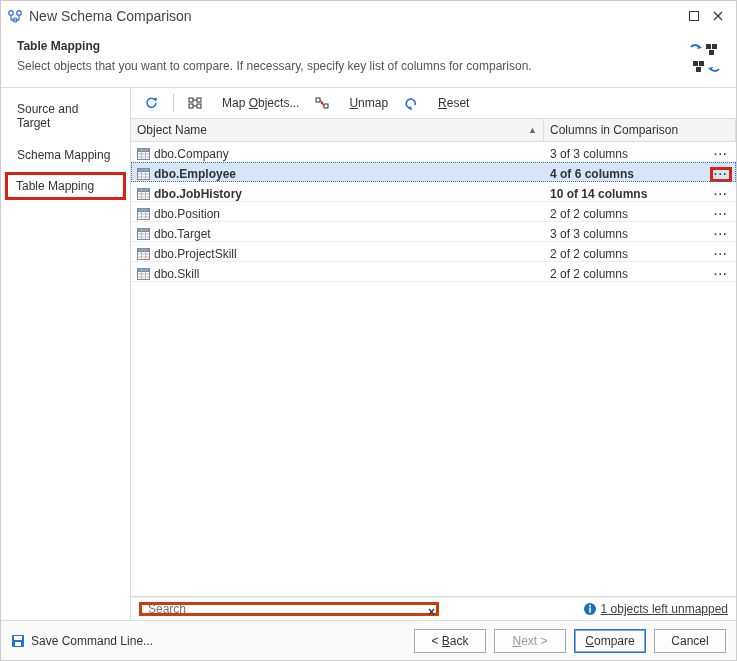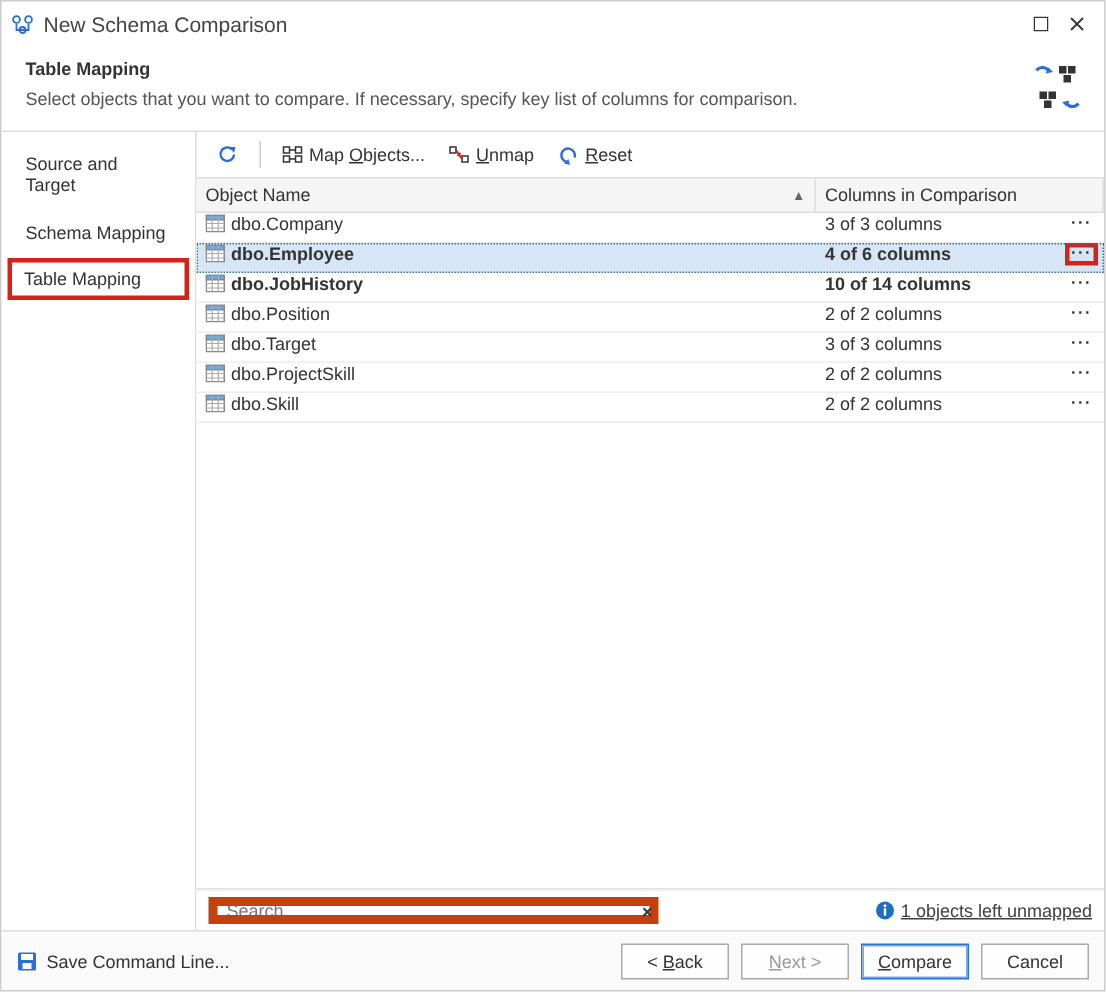--- a/index.html
+++ b/index.html
@@ -21,43 +21,43 @@
 
   
   .main { flex: 1; display: flex; min-height: 0; }
   .nav { width: 130px; border-right: 1px solid #ddd; padding-top: 6px; background: #fff; }
   .nav-item { padding: 6px 10px; font-size: 12px; color: #333; cursor: pointer; border: 2px solid transparent; margin: 0 4px 2px 4px; }
   .nav-item.selected { border: 3px solid #d72217; padding: 4px 8px; font-weight: normal; }
 
   .content { flex: 1; display: flex; flex-direction: column; min-height: 0; }
 
   .toolbar { height: 30px; display: flex; align-items: center; gap: 4px; padding: 0 8px; }
-  .tool { display: inline-flex; align-items: center; gap: 4px; padding: 3px 6px; cursor: pointer; font-size: 12px; color: #333; border-radius: 2px; }
+  .tool { display: inline-flex; align-items: center; gap: 20px; padding: 3px 6px; cursor: pointer; font-size: 12px; color: #333; border-radius: 2px; }
   .tool .u { text-decoration: underline; }
   .divider { width: 1px; height: 18px; background: #ccc; margin: 0 4px; }
 
   .grid-header { display: flex; background: #f5f5f5; border-top: 1px solid #ddd; border-bottom: 1px solid #ddd; font-size: 12px; color: #333; }
   .grid-header .col { padding: 4px 6px; border-right: 1px solid #ddd; display: flex; align-items: center; }
   .col-name { flex: 1; }
   .col-cols { width: 192px; text-align: right; }
   .sort-ind { margin-left: auto; font-size: 9px; color: #666; }
 
   .grid-body { flex: 1; overflow: auto; background: #fff; border-bottom: 1px solid #ddd; }
-  .row { display: flex; border-bottom: 1px solid #eee; align-items: flex-start; font-size: 12px; height: 20px; }
+  .row { display: flex; border-bottom: 1px solid #eee; align-items: flex-end; font-size: 12px; height: 20px; }
   .row.selected { background: #d6e6f7; outline: 1px dotted #3a6ea5; outline-offset: -1px; }
   .row .c-name { flex: 1; display: flex; align-items: center; gap: 4px; padding: 0 6px; }
   .row .c-cols { width: 192px; padding: 0 6px; display: flex; align-items: center; }
   .table-icon { display: inline-flex; }
   .ellipsis-btn { width: 18px; text-align: center; font-weight: bold; letter-spacing: 1px; cursor: pointer; color: #333; margin-left: auto; font-size: 11px; line-height: 1; }
   .ellipsis-outline { outline: 3px solid #d72217; outline-offset: -1px; }
   .bold { font-weight: bold; }
 
   .search-row { display: flex; align-items: center; padding: 4px 8px; gap: 8px; border-top: 1px solid #eee; background: #fff; }
   .search-box { position: relative; width: 300px; }
-  .search-box input { width: 100%; padding: 3px 22px 3px 6px; border: 6px solid #c2410c; font-size: 12px; height: 14px; }
+  .search-box input { width: 100%; padding: 3px 22px 3px 6px; border: 3px solid #c2410c; font-size: 12px; height: 14px; }
   .search-box .clear { position: absolute; right: 4px; top: 3px; cursor: pointer; font-size: 12px; color: #333; font-weight: bold; }
   .unmapped-link { margin-left: auto; color: #404040; text-decoration: underline; display: inline-flex; align-items: center; gap: 4px; font-size: 12px; }
   .info-icon { display: inline-flex; }
 
   .footer { height: 40px; border-top: 1px solid #ddd; display: flex; align-items: center; padding: 0 10px; gap: 8px; background: #fafafa; }
   .footer .save-cmd { display: inline-flex; align-items: flex-start; gap: 6px; cursor: pointer; font-size: 12px; }
   .footer .spacer { flex: 1; }
   .footer button { min-width: 72px; height: 24px; font-size: 12px; background: #fdfdfd; border: 1px solid #aaa; cursor: pointer; padding: 0 10px; color:#333; }
   .footer button.default { border: 1px solid #2a6fd6; box-shadow: 0 0 0 1px #7aa9ea inset; }
   .footer button .u { text-decoration: underline; }

